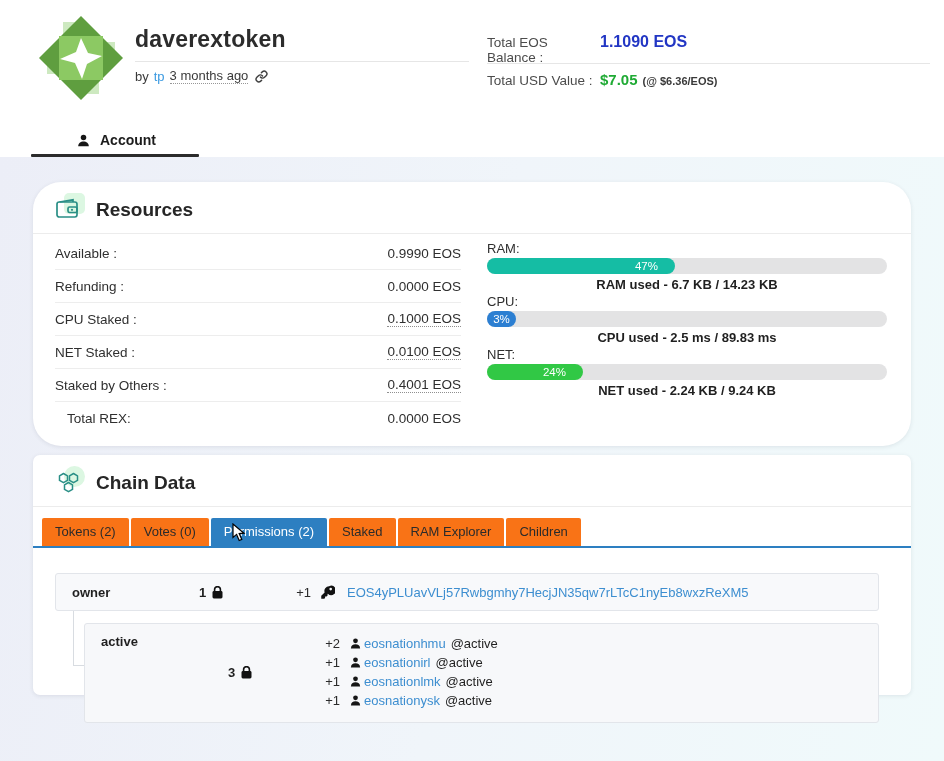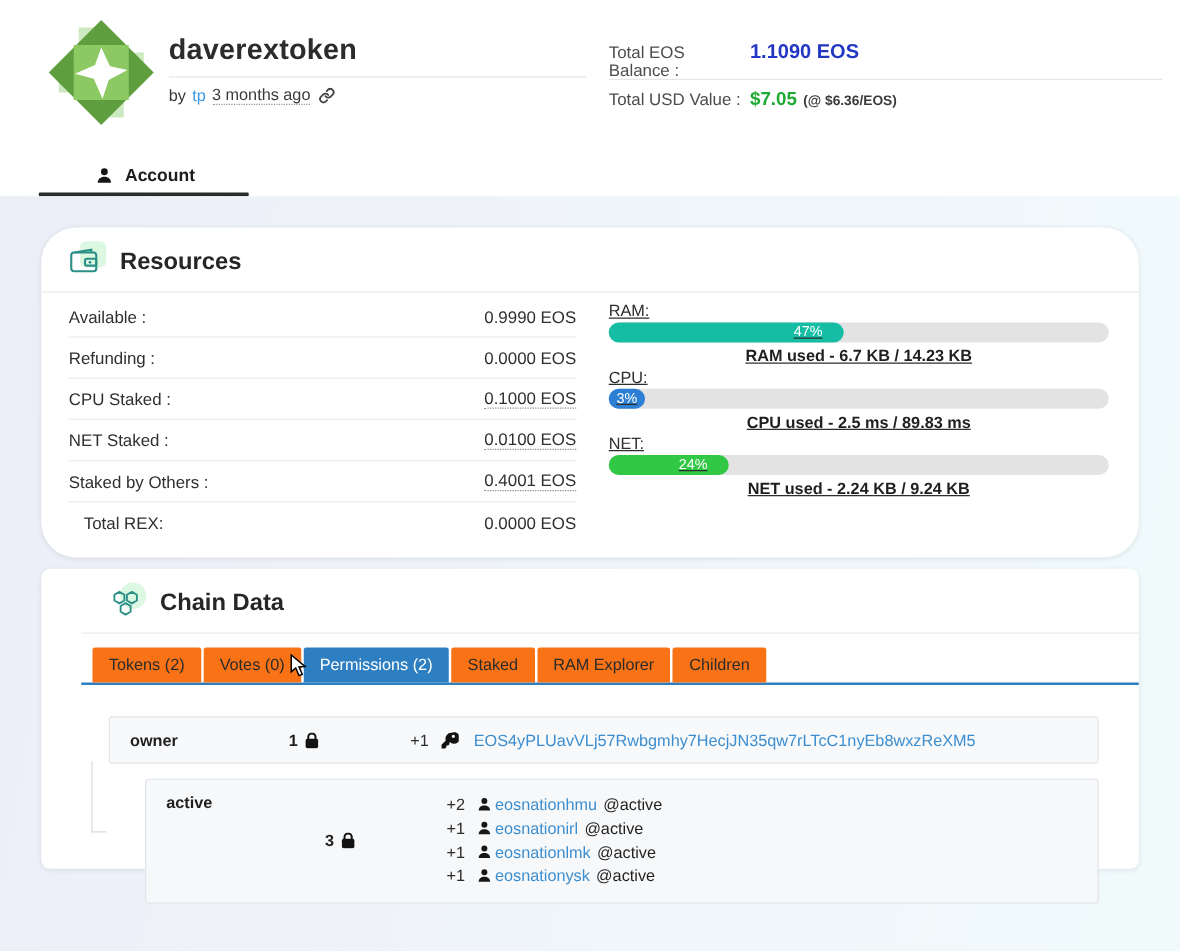--- a/index.html
+++ b/index.html
@@ -29,21 +29,21 @@
   .account-tab { position:absolute; left:76px; top:132px; display:flex; align-items:center; gap:9px;
                  font-size:14px; font-weight:bold; color:#1c1c1c; cursor:pointer; }
   .tab-underline { position:absolute; left:31px; top:154px; width:168px; height:3px; background:#2b2b2b; border-radius:1px; }
 
   
   .band { position:absolute; top:157px; left:0; width:944px; height:604px;
           background:linear-gradient(100deg,#ecEEf7 0%,#f0f5fa 50%,#f0fafb 100%); }
   .card { position:absolute; left:33px; width:878px; background:#fff; border-radius:7px;
           box-shadow:0 1px 4px rgba(40,50,70,.10); }
   .card-resources { top:25px; height:264px;border-radius:28px; }
-  .card-chain { top:298px; height:240px;padding-left:32px; }
+  .card-chain { top:298px; height:240px; }
 
   .card-header { display:flex; align-items:center; gap:14px; padding:15px 15px 10px 22px; border-bottom:1px solid #ececec; }
   .card-title { font-size:19px; font-weight:bold; color:#262626; }
   .card-icon { position:relative; width:27px; height:26px; }
   .icon-glow { position:absolute; right:-3px; top:-4px; width:21px; height:21px; background:#dcf7e2; }
   .glow-sq { border-radius:5px; }
   .glow-rd { border-radius:50%; }
   .card-icon svg { position:relative; }
 
   
@@ -54,21 +54,21 @@
   .res-row:last-child { border-bottom:none;margin-left:12px; }
   .res-value.dotted { border-bottom:1px dotted #8f8f8f; cursor:pointer; }
 
   .meters { flex:1; margin-left:26px; padding-top:5px; }
   .meter-name { font-size:13px; color:#2e2e2e; line-height:14px; margin-bottom:2px; }
   .meter-bar { height:16px; background:#e3e3e4; border-radius:8px; }
   .meter-fill { height:16px; border-radius:8px; color:#fff; font-size:11.5px;
                 display:flex; align-items:center; justify-content:flex-end; padding-right:17px; }
   .meter-fill.tiny { min-width:29px; justify-content:center; padding-right:0; }
   .meter-caption { text-align:center; font-size:13px; font-weight:bold; color:#1f1f1f; line-height:15px; margin:3px 0 3px; }
-  .meter { margin-bottom:2px;text-decoration:underline; }
+  .meter { margin-bottom:2px; }
 
   
   .tabs-row { display:flex; gap:2px; padding:11px 0 0 9px; border-bottom:2px solid #2d7fc1; }
   .tab { padding:6px 13px 7px; background:#f97316; font-size:13px; color:#2b2b2b; cursor:pointer; border-radius:2px 2px 0 0; white-space:nowrap; }
   .tab.active { background:#2d7fc1; color:#fff; }
 
   .perm-area { position:relative; padding:25px 32px 0 22px; }
   .perm-box { border:1px solid #e2e5ea; background:#f8f9fb; border-radius:3px; font-size:13px; }
   .owner-box { display:flex; align-items:center; height:38px; padding:0 16px; }
   .perm-name { width:127px; font-weight:bold; color:#1f1f1f; }

